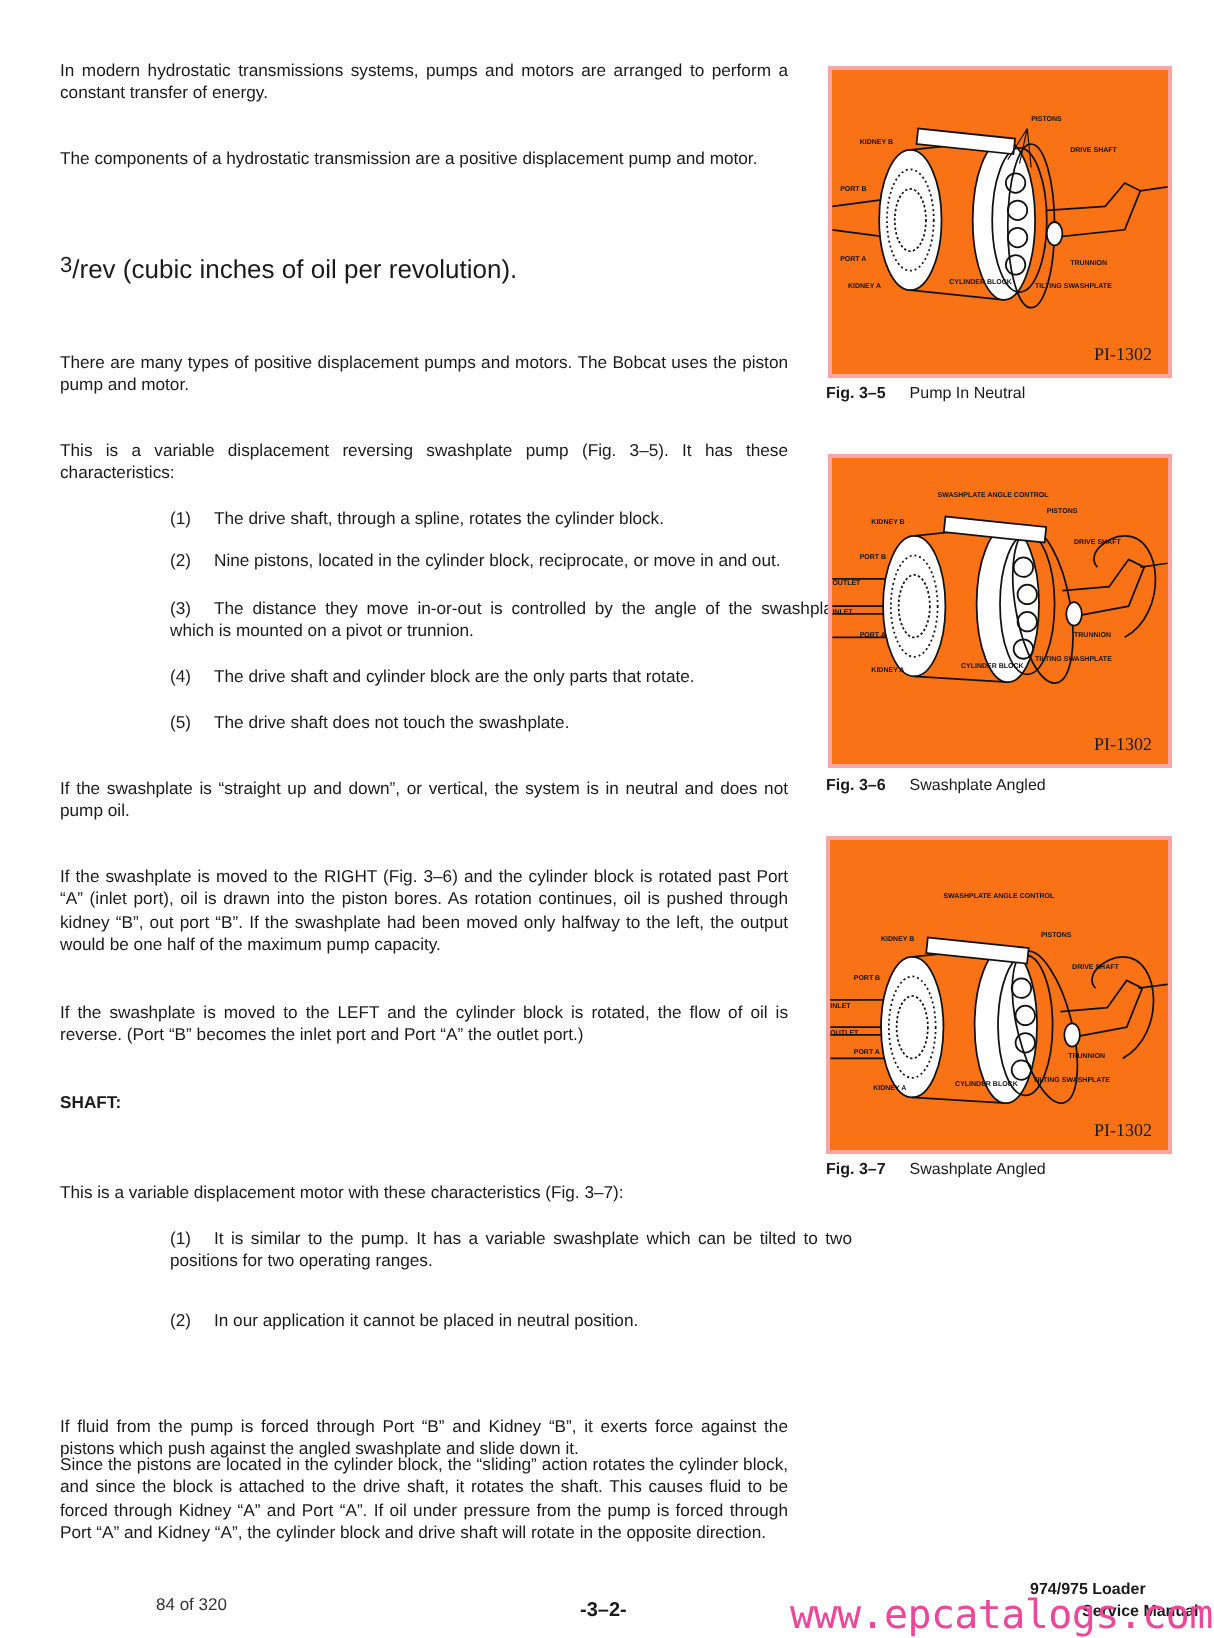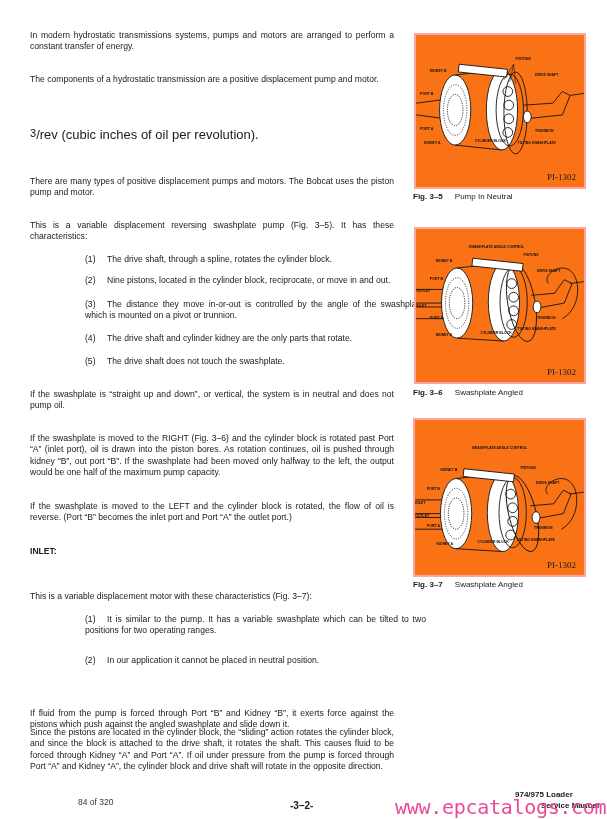--- a/index.html
+++ b/index.html
@@ -35,29 +35,29 @@
 <p class="p" style="top:118px">
   <br>
   <sup class="s3">3</sup><span class="sub">/rev (cubic inches of oil per revolution).</span>
 </p>
 <p class="p" style="top:176px">There are many types of positive displacement pumps and motors. The Bobcat uses the piston pump and motor.</p>
 <p class="p" style="top:220px">This is a variable displacement reversing swashplate pump (Fig. 3–5). It has these characteristics:</p>
 
 <p class="p ind" style="top:254px"><span class="num">(1)</span><span>The drive shaft, through a spline, rotates the cylinder block.</span></p>
 <p class="p ind" style="top:275px"><span class="num">(2)</span><span>Nine pistons, located in the cylinder block, reciprocate, or move in and out.</span></p>
 <p class="p ind" style="top:299px"><span class="num">(3)</span><span>The distance they move in-or-out is controlled by the angle of the swashplate, which is mounted on a pivot or trunnion.</span></p>
-<p class="p ind" style="top:333px"><span class="num">(4)</span><span>The drive shaft and cylinder kidney are the only parts that rotate.</span></p>
+<p class="p ind" style="top:333px"><span class="num">(4)</span><span>The drive shaft and cylinder block are the only parts that rotate.</span></p>
 <p class="p ind" style="top:356px"><span class="num">(5)</span><span>The drive shaft does not touch the swashplate.</span></p>
 
 <p class="p" style="top:389px">If the swashplate is “straight up and down”, or vertical, the system is in neutral and does not pump oil.</p>
 <p class="p" style="top:433px">If the swashplate is moved to the RIGHT (Fig. 3–6) and the cylinder block is rotated past Port “A” (inlet port), oil is drawn into the piston bores. As rotation continues, oil is pushed through kidney “B”, out port “B”. If the swashplate had been moved only halfway to the left, the output would be one half of the maximum pump capacity.</p>
 <p class="p" style="top:501px">If the swashplate is moved to the LEFT and the cylinder block is rotated, the flow of oil is reverse. (Port “B” becomes the inlet port and Port “A” the outlet port.)</p>
 
 <div class="note" style="top:546px">
-  <span class="lbl">INLET:</span>
+  <span class="lbl">SHAFT:</span>
 </div>
 
 <p class="p" style="top:591px">This is a variable displacement motor with these characteristics (Fig. 3–7):</p>
 <p class="p ind" style="top:614px"><span class="num">(1)</span><span>It is similar to the pump. It has a variable swashplate which can be tilted to two positions for two operating ranges.</span></p>
 <p class="p ind" style="top:655px"><span class="num">(2)</span><span>In our application it cannot be placed in neutral position.</span></p>
 
 <p class="p" style="top:708px">If fluid from the pump is forced through Port “B” and Kidney “B”, it exerts force against the pistons which push against the angled swashplate and slide down it.</p>
 <p class="p" style="top:727px">Since the pistons are located in the cylinder block, the “sliding” action rotates the cylinder block, and since the block is attached to the drive shaft, it rotates the shaft. This causes fluid to be forced through Kidney “A” and Port “A”. If oil under pressure from the pump is forced through Port “A” and Kidney “A”, the cylinder block and drive shaft will rotate in the opposite direction.</p>
 
 <div class="fig" style="left:414px; top:33px; width:172px; height:156px;">

